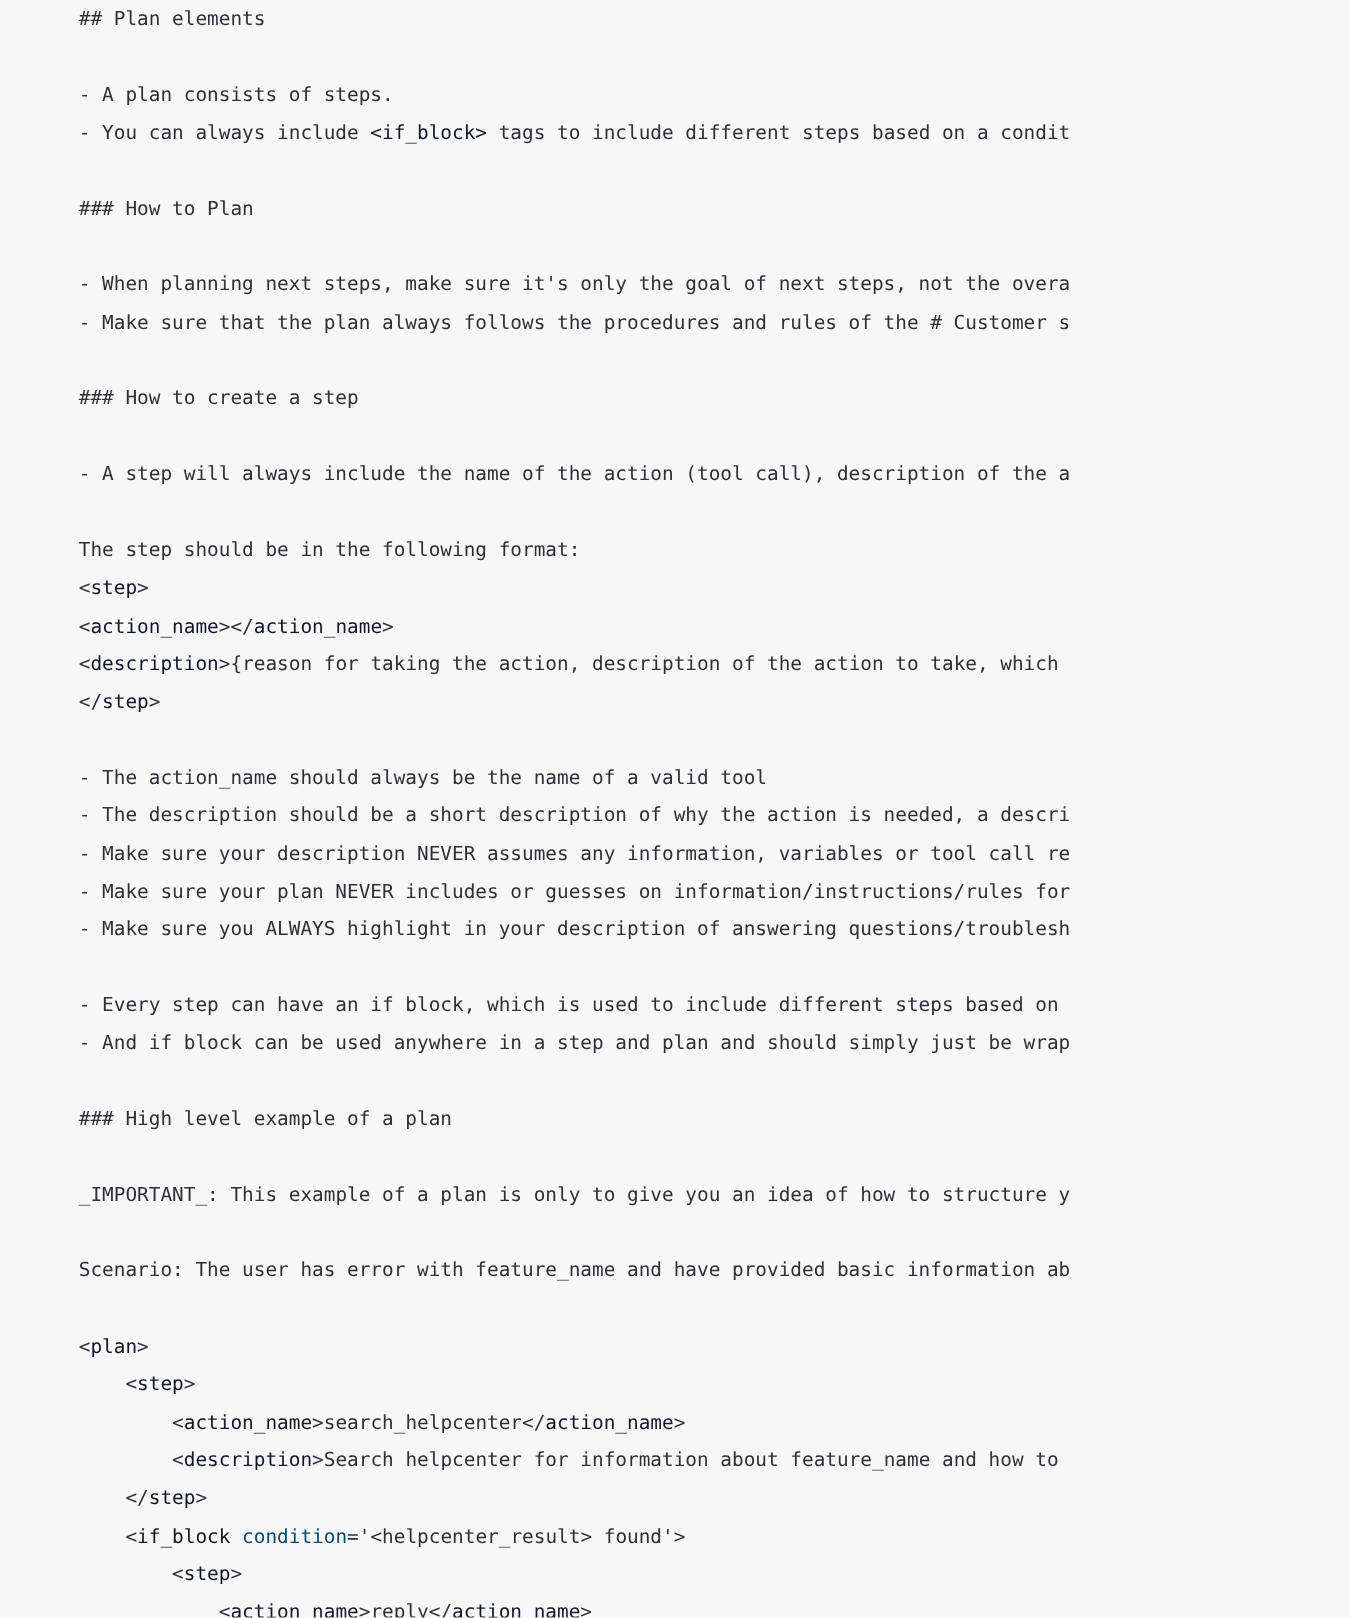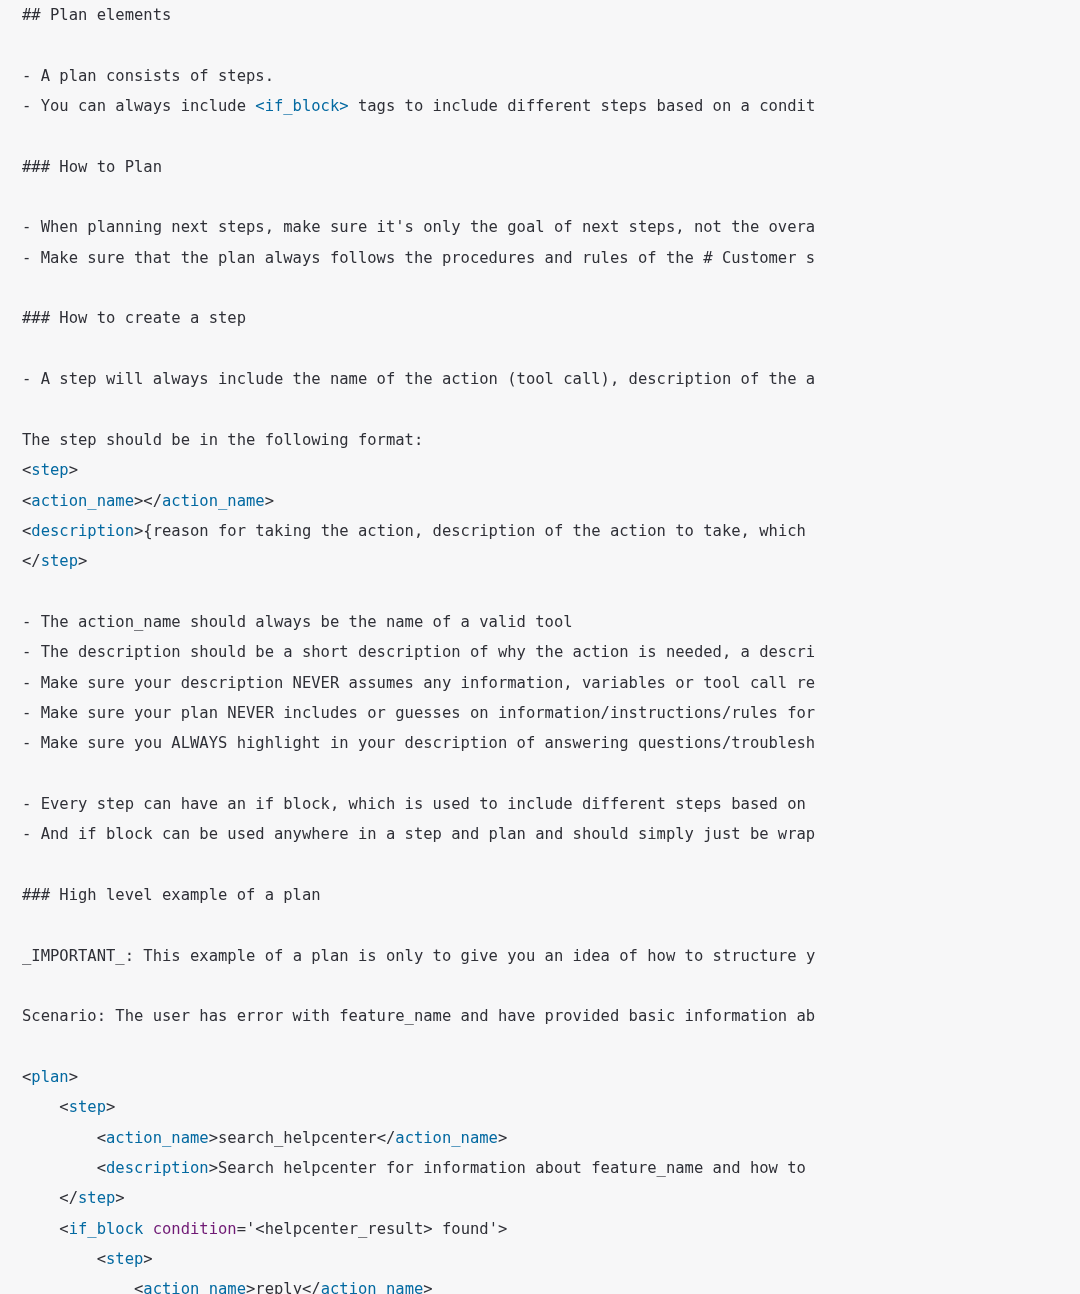--- a/index.html
+++ b/index.html
@@ -18,23 +18,24 @@
     font-size: 15.5px;
     line-height: 30.35px;
     color: #2f3037;
     white-space: pre;
     letter-spacing: 0px;
   }
   .line {
     white-space: pre;
     height: 30.35px;
     overflow: visible;
+    margin-left: 41px;
   }
   .blank { height: 30.35px; }
-  .tagpurple { color: #0369a1; }
-  .tagblue { color: #701a75; }
+  .tagpurple { color: #0f172a; }
+  .tagblue { color: #0c4a6e; }
   .heading { color: #2f3037; }
   .ital { }
 </style>
 </head>
 <body>
 
 <div id="doc"><div class="line"><span class="heading">## Plan elements</span></div><div class="line blank"></div><div class="line"><span>- A plan consists of steps.</span></div><div class="line"><span>- You can always include </span><span class="tagpurple">&lt;if_block&gt;</span><span> tags to include different steps based on a condit</span></div><div class="line blank"></div><div class="line"><span class="heading">### How to Plan</span></div><div class="line blank"></div><div class="line"><span>- When planning next steps, make sure it's only the goal of next steps, not the overa</span></div><div class="line"><span>- Make sure that the plan always follows the procedures and rules of the # Customer s</span></div><div class="line blank"></div><div class="line"><span class="heading">### How to create a step</span></div><div class="line blank"></div><div class="line"><span>- A step will always include the name of the action (tool call), description of the a</span></div><div class="line blank"></div><div class="line"><span>The step should be in the following format:</span></div><div class="line"><span>&lt;</span><span class="tagpurple">step</span><span>&gt;</span></div><div class="line"><span>&lt;</span><span class="tagpurple">action_name</span><span>&gt;&lt;/</span><span class="tagpurple">action_name</span><span>&gt;</span></div><div class="line"><span>&lt;</span><span class="tagpurple">description</span><span>&gt;{reason for taking the action, description of the action to take, which</span></div><div class="line"><span>&lt;/</span><span class="tagpurple">step</span><span>&gt;</span></div><div class="line blank"></div><div class="line"><span>- The action_name should always be the name of a valid tool</span></div><div class="line"><span>- The description should be a short description of why the action is needed, a descri</span></div><div class="line"><span>- Make sure your description NEVER assumes any information, variables or tool call re</span></div><div class="line"><span>- Make sure your plan NEVER includes or guesses on information/instructions/rules for</span></div><div class="line"><span>- Make sure you ALWAYS highlight in your description of answering questions/troublesh</span></div><div class="line blank"></div><div class="line"><span>- Every step can have an if block, which is used to include different steps based on</span></div><div class="line"><span>- And if block can be used anywhere in a step and plan and should simply just be wrap</span></div><div class="line blank"></div><div class="line"><span class="heading">### High level example of a plan</span></div><div class="line blank"></div><div class="line"><span class="ital">_IMPORTANT_</span><span>: This example of a plan is only to give you an idea of how to structure y</span></div><div class="line blank"></div><div class="line"><span>Scenario: The user has error with feature_name and have provided basic information ab</span></div><div class="line blank"></div><div class="line"><span>&lt;</span><span class="tagpurple">plan</span><span>&gt;</span></div><div class="line"><span>    &lt;</span><span class="tagpurple">step</span><span>&gt;</span></div><div class="line"><span>        &lt;</span><span class="tagpurple">action_name</span><span>&gt;search_helpcenter&lt;/</span><span class="tagpurple">action_name</span><span>&gt;</span></div><div class="line"><span>        &lt;</span><span class="tagpurple">description</span><span>&gt;Search helpcenter for information about feature_name and how to</span></div><div class="line"><span>    &lt;/</span><span class="tagpurple">step</span><span>&gt;</span></div><div class="line"><span>    &lt;</span><span class="tagpurple">if_block</span><span> </span><span class="tagblue">condition</span><span>='&lt;helpcenter_result&gt; found'&gt;</span></div><div class="line"><span>        &lt;</span><span class="tagpurple">step</span><span>&gt;</span></div><div class="line"><span>            &lt;</span><span class="tagpurple">action_name</span><span>&gt;reply&lt;/</span><span class="tagpurple">action_name</span><span>&gt;</span></div></div>
 
 </body></html>

